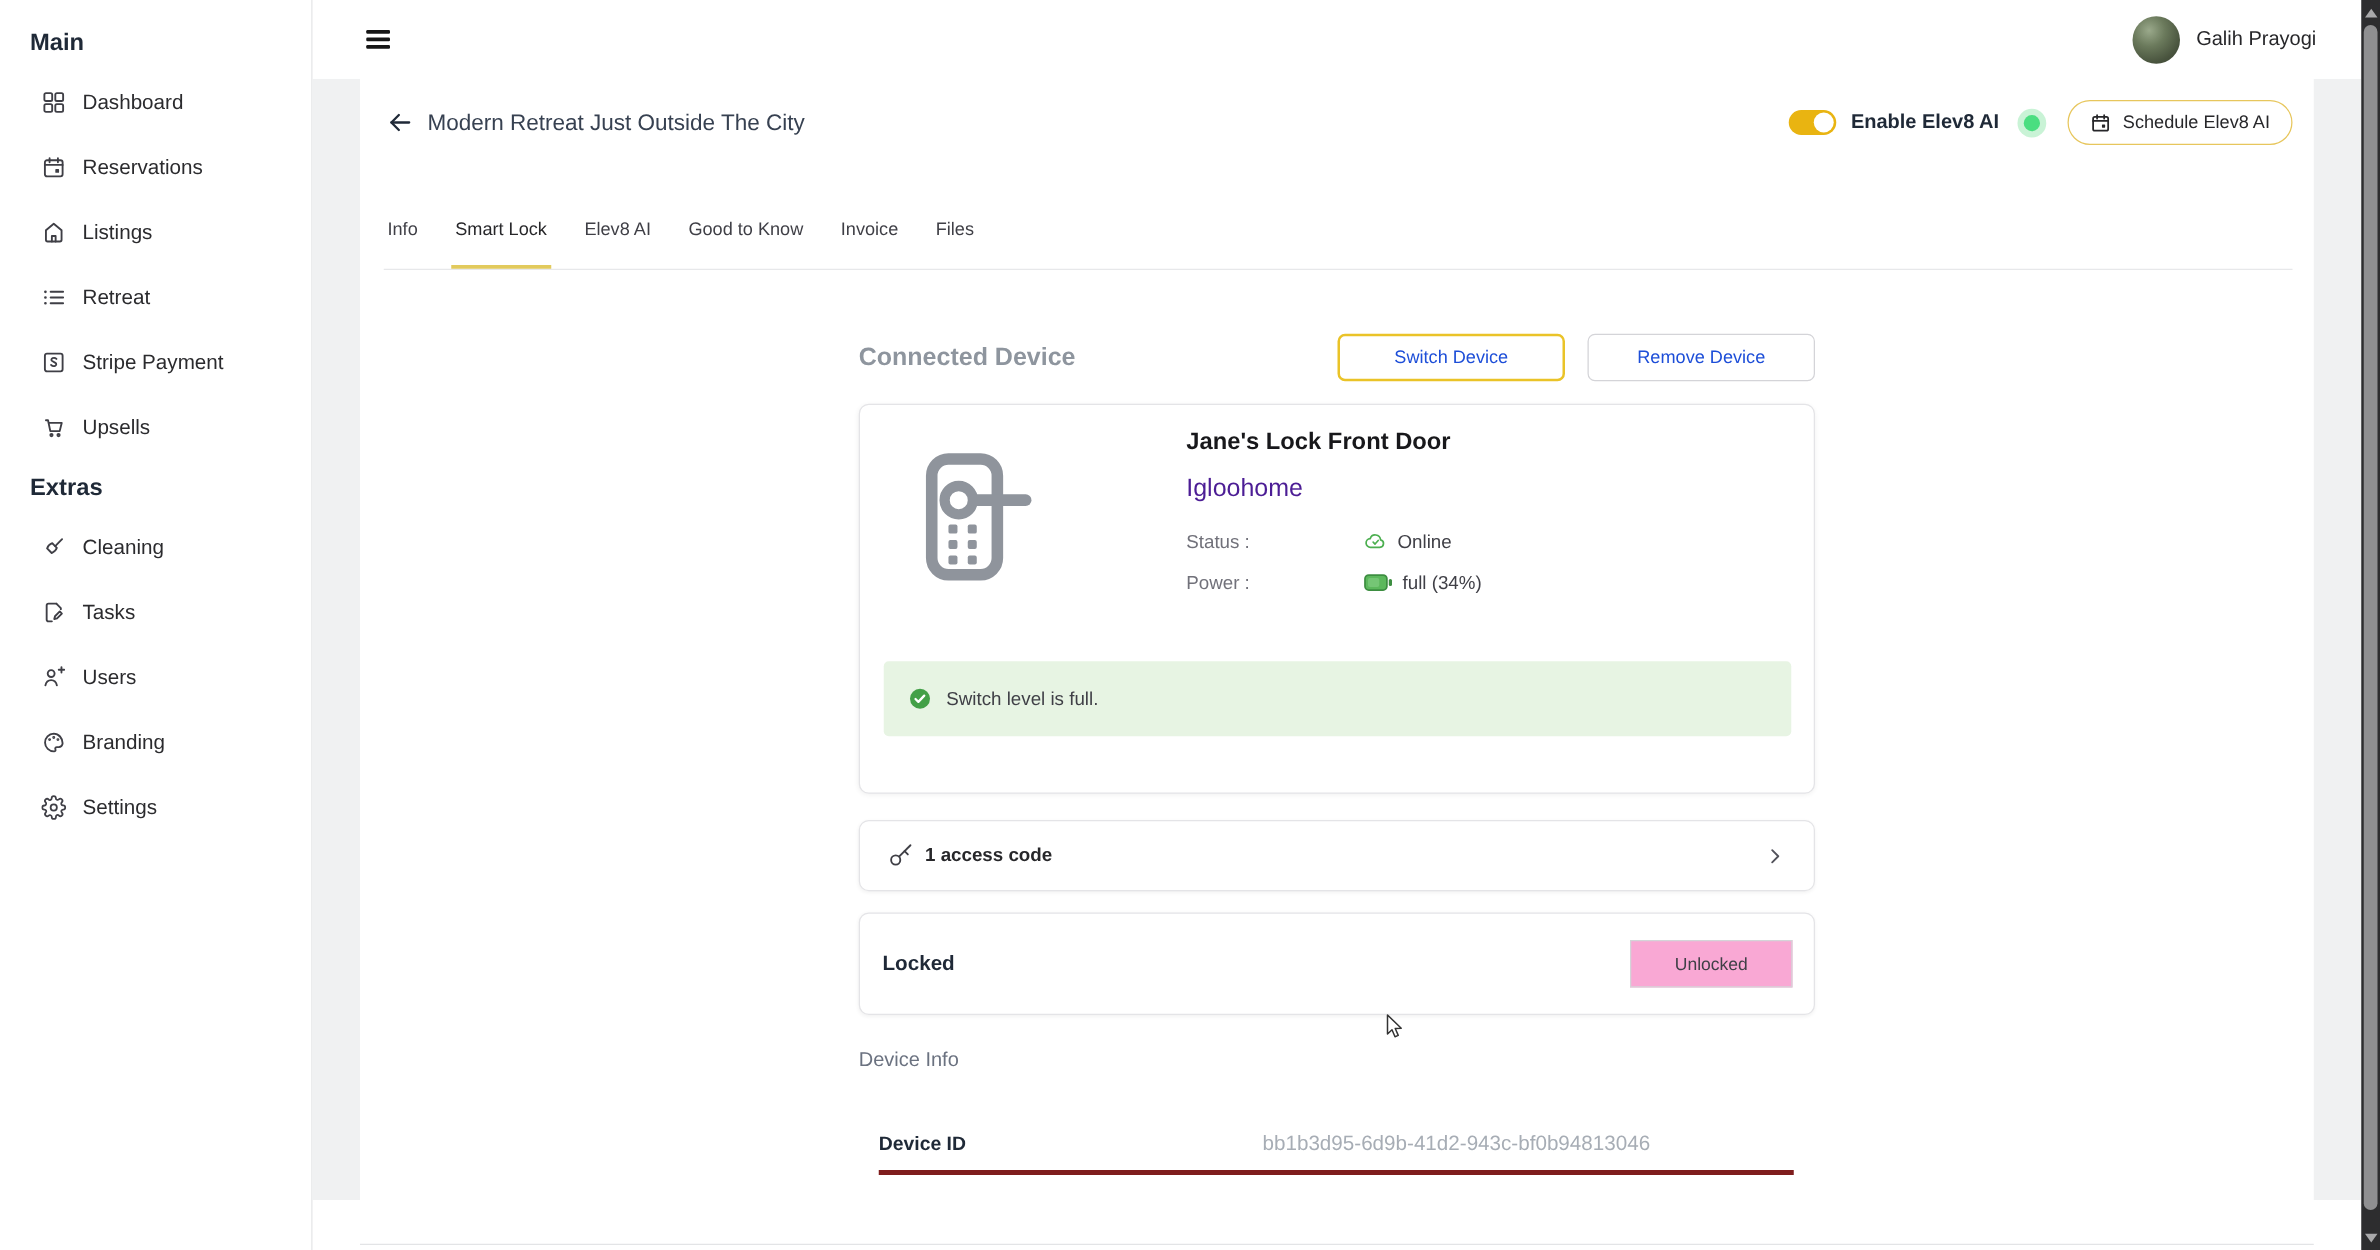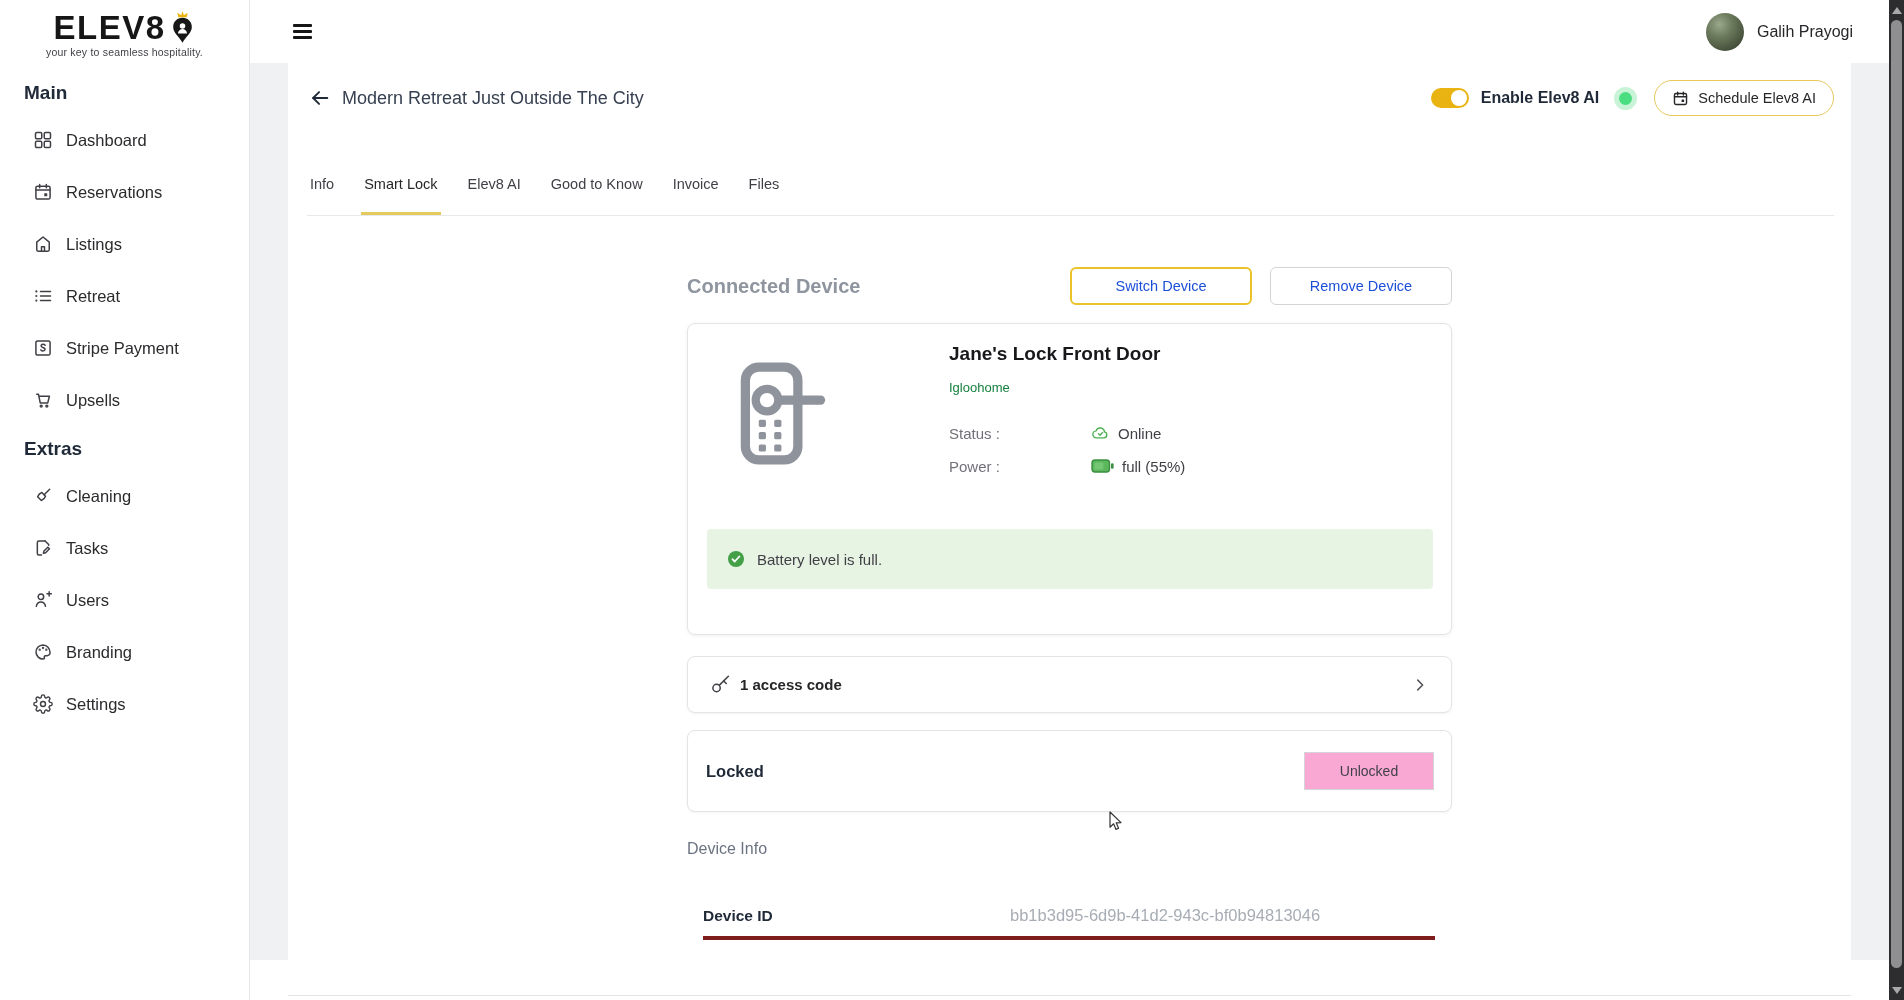--- a/index.html
+++ b/index.html
@@ -50,21 +50,21 @@
   .sect-head{position:absolute;top:204px;left:399px;width:765px;height:38px;display:flex;align-items:center;justify-content:space-between;}
   .sect-title{font-size:20px;font-weight:700;color:#8e959e;}
   .sect-btns{display:flex;gap:18px;}
   .btn{height:38px;width:182px;background:#fff;border-radius:6px;font-size:14.5px;color:#1d4ed8;cursor:pointer;font-family:inherit;box-sizing:border-box;}
   .btn-switch{border:2px solid #eac328;}
   .btn-remove{border:1px solid #d4d4d8;}
 
   .device-card{position:absolute;top:260px;left:399px;width:765px;height:312px;background:#fff;border:1px solid #e4e4e7;border-radius:8px;box-shadow:0 1px 4px rgba(0,0,0,.06);box-sizing:border-box;}
   .lock-icn{position:absolute;left:50px;top:37px;color:#8f949c;}
   .dev-title{position:absolute;left:261px;top:19px;font-size:19px;font-weight:700;color:#18181b;}
-  .dev-brand{position:absolute;left:261px;top:56px;font-size:13px;color:#15803d;}
+  .dev-brand{position:absolute;left:261px;top:56px;font-size:20px;color:#4c1d95;}
   .dev-row{position:absolute;left:261px;display:flex;align-items:center;height:26px;}
   .dev-row.status{top:96px;}
   .dev-row.power{top:129px;}
   .dev-label{width:142px;font-size:15px;color:#71717a;}
   .dev-val{display:flex;align-items:center;gap:8px;font-size:15px;color:#3f3f46;}
   .banner{position:absolute;left:19px;right:18px;top:205px;height:60px;background:#e7f4e3;border-radius:4px;display:flex;align-items:center;padding-left:20px;gap:12px;box-sizing:border-box;}
   .banner-text{font-size:15px;color:#3f3f46;}
 
   .access-row{position:absolute;top:593px;left:399px;width:765px;height:57px;background:#fff;border:1px solid #e4e4e7;border-radius:8px;box-shadow:0 1px 3px rgba(0,0,0,.05);display:flex;align-items:center;padding:0 22px;box-sizing:border-box;cursor:pointer;}
   .access-label{font-size:15px;font-weight:700;color:#27272a;margin-left:9px;}
@@ -86,34 +86,20 @@
   .sb-down{position:absolute;bottom:6px;left:2.5px;width:0;height:0;border-left:5px solid transparent;border-right:5px solid transparent;border-top:7px solid #a9a9ab;}
 
   .cursor{position:absolute;left:1106px;top:811px;z-index:9;pointer-events:none;}
 </style>
 </head>
 <body>
 
 <div class="app">
 
   <aside class="sidebar">
-    <div class="logo">
-      <div class="logo-row">
-        <span class="logo-text">ELEV8</span>
-        <span>
-          <svg width="27" height="34" viewBox="0 0 30 38">
-            <path d="M9.2 3l4.3 3L15 1.2 16.5 6l4.3-3-1.1 5.2H10.3z" fill="#eab308"></path>
-            <path d="M15 8.6c-6 0-10.4 4.5-10.4 10.3 0 6.7 6.6 10.4 10.4 17.6 3.8-7.2 10.4-10.9 10.4-17.6C25.4 13.1 21 8.6 15 8.6z" fill="#171717"></path>
-            <circle cx="15" cy="17.8" r="3.1" fill="#fff"></circle>
-            <path d="M9.9 26.2c.4-3.3 2.6-5.1 5.1-5.1s4.7 1.8 5.1 5.1z" fill="#fff"></path>
-          </svg>
-        </span>
-      </div>
-      <div class="tagline">your key to seamless hospitality.</div>
-    </div>
 
     <div class="sec-heading">Main</div>
 
     <div class="nav-item">
       <span>
           <svg width="20" height="20" viewBox="0 0 24 24" fill="none" stroke="currentColor" stroke-width="1.8" stroke-linecap="round" stroke-linejoin="round">
             <rect x="3" y="3" width="7.5" height="7.5" rx="1.5"></rect>
             <rect x="13.5" y="3" width="7.5" height="7.5" rx="1.5"></rect>
             <rect x="3" y="13.5" width="7.5" height="7.5" rx="1.5"></rect>
             <rect x="13.5" y="13.5" width="7.5" height="7.5" rx="1.5"></rect>
@@ -321,32 +307,32 @@
         <div class="dev-row power">
           <span class="dev-label">Power :</span>
           <span class="dev-val">
             <span>
                 <svg width="23" height="14" viewBox="0 0 23 14">
                   <rect x="1" y="1" width="17.5" height="12" rx="3" fill="#5cb85c" stroke="#3d8e41" stroke-width="1.4"></rect>
                   <rect x="20" y="4.2" width="2.6" height="5.6" rx="1.2" fill="#3d8e41"></rect>
                   <rect x="3.4" y="3.4" width="9" height="7.2" rx="1.6" fill="#8bd28b" opacity=".55"></rect>
                 </svg>
               </span>
-            <span>full (55%)</span>
+            <span>full (34%)</span>
           </span>
         </div>
 
         <div class="banner">
           <span>
               <svg width="18" height="18" viewBox="0 0 18 18">
                 <circle cx="9" cy="9" r="8" fill="#43a047"></circle>
                 <path d="M5.4 9.2l2.3 2.3 4.7-5" stroke="#fff" stroke-width="1.8" fill="none" stroke-linecap="round" stroke-linejoin="round"></path>
               </svg>
             </span>
-          <span class="banner-text">Battery level is full.</span>
+          <span class="banner-text">Switch level is full.</span>
         </div>
       </div>
 
       <div class="access-row">
         <span>
             <svg width="21" height="21" viewBox="0 0 24 24" fill="none" stroke="#3f3f46" stroke-width="1.7" stroke-linecap="round" stroke-linejoin="round">
               <circle cx="7.5" cy="16" r="4.2"></circle>
               <path d="M10.8 12.7L21 2.5"></path>
               <path d="M15.6 7.9l3 3"></path>
             </svg>

